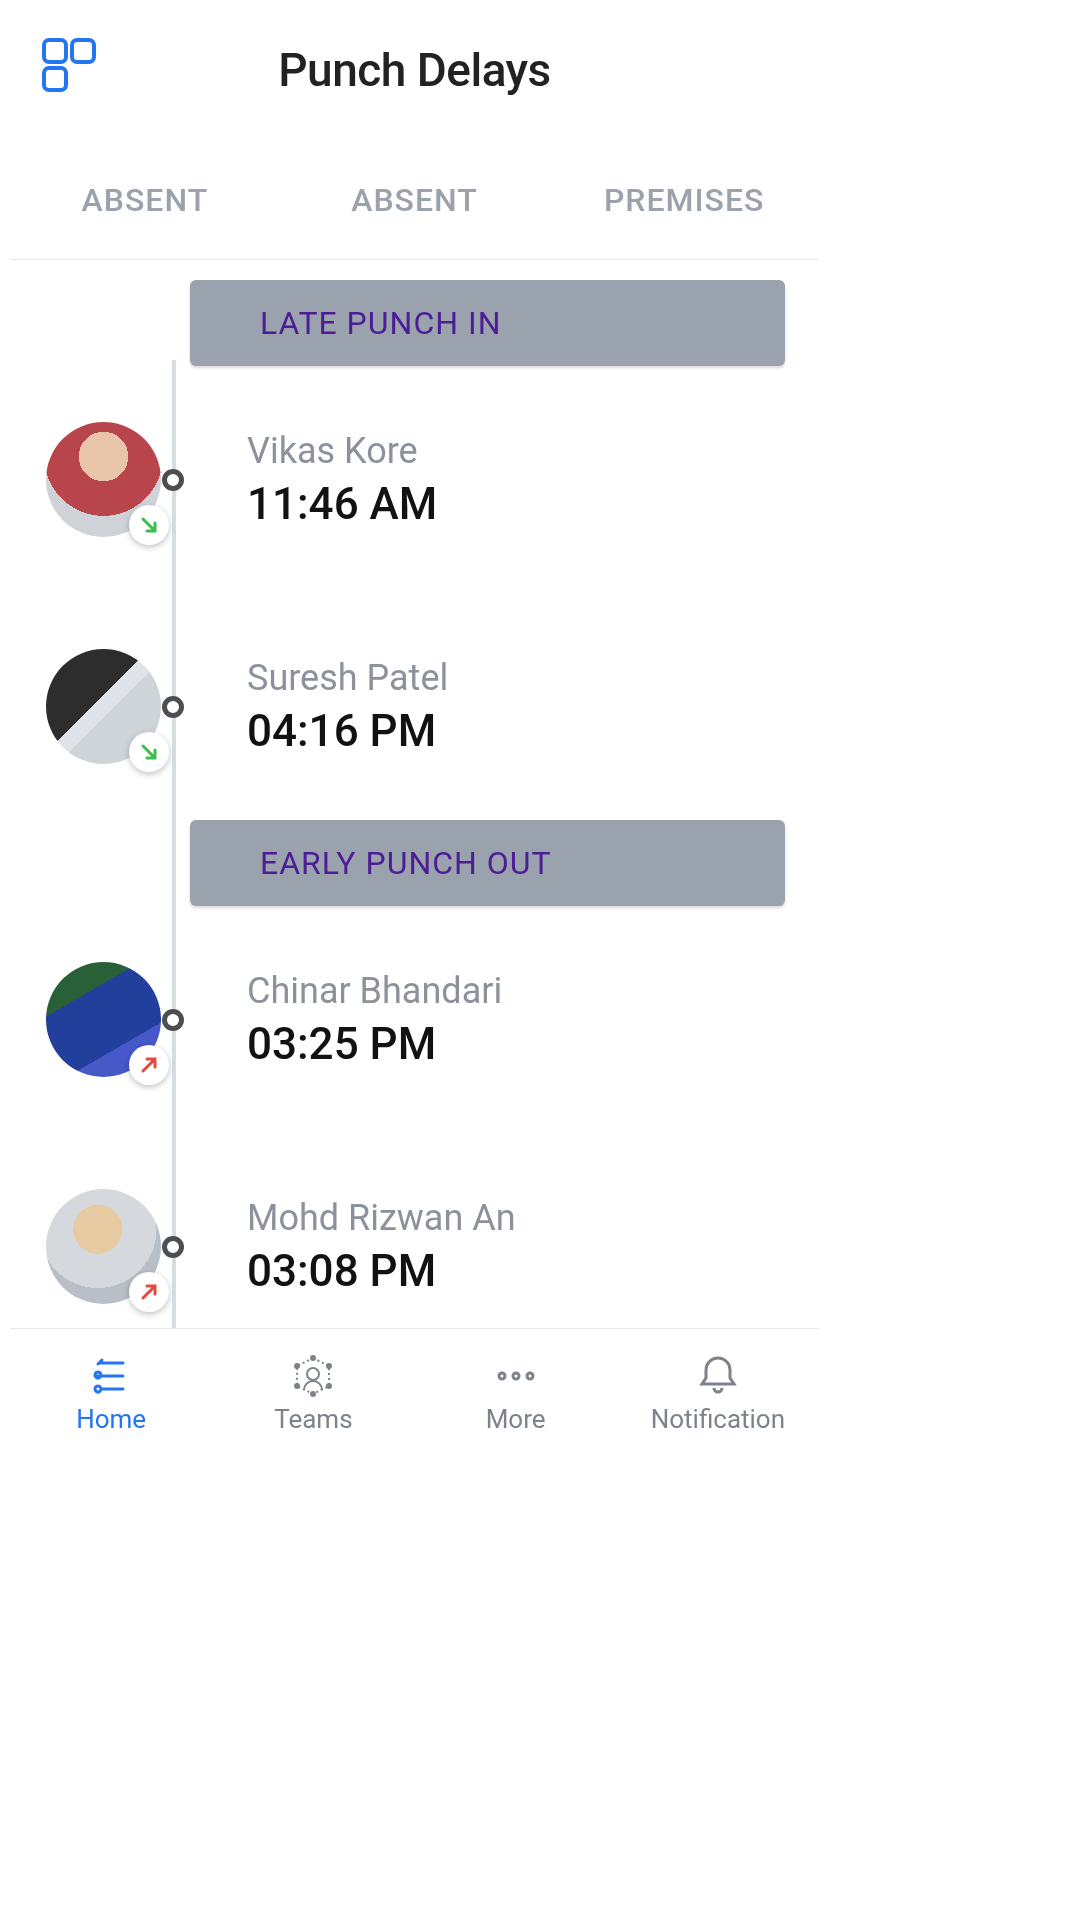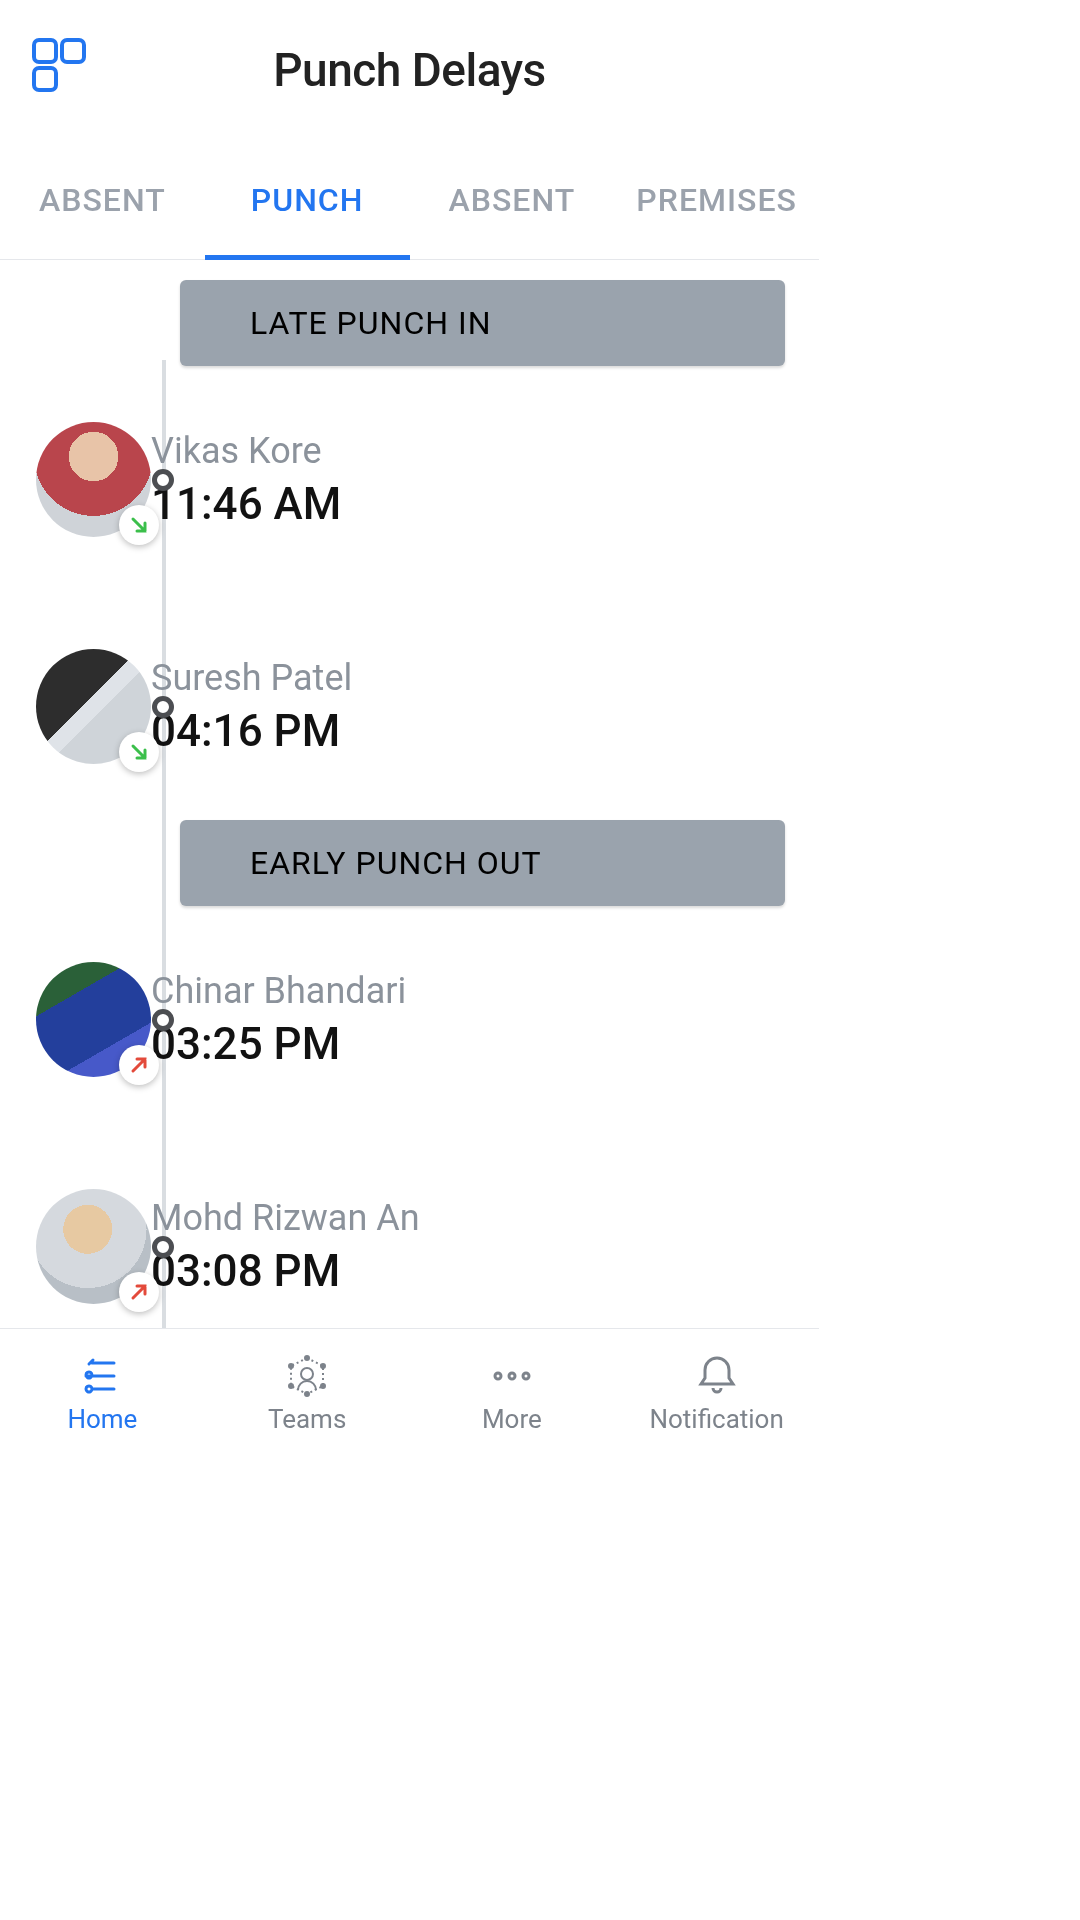--- a/index.html
+++ b/index.html
@@ -1,57 +1,57 @@
 <!DOCTYPE html>
 <html><head>
 <meta charset="utf-8">
 <style>
   * { margin: 0; padding: 0; box-sizing: border-box; -webkit-tap-highlight-color: transparent; }
   html, body { width: 819px; height: 1456px; overflow: hidden; font-family: -apple-system, BlinkMacSystemFont, "Segoe UI", Roboto, sans-serif; background: #fff; }
-  .screen { width: 819px; height: 1456px; display: flex; flex-direction: column; background: #fff; }
+  .screen { width: 819px; height: 1456px; display: flex; flex-direction: column; background: #fff; padding-left: 10px; }
 
   
   .header { height: 140px; display: flex; align-items: center; padding: 0 30px; position: relative; }
   .menu-btn { position: absolute; left: 30px; top: 36px; }
   .menu-btn svg { width: 58px; height: 58px; }
   .page-title { flex: 1; text-align: center; font-size: 46px; font-weight: 500; color: #222; letter-spacing: -0.5px; }
 
   
   .tabs { height: 120px; display: flex; border-bottom: 1px solid #e5e7eb; }
   .tab { flex: 1; display: flex; align-items: center; justify-content: center; font-size: 32px; font-weight: 500; color: #9ba2ac; letter-spacing: 1px; position: relative; }
   .tab.active { color: #2376f0; }
   .tab.active::after { content: ""; position: absolute; bottom: -1px; left: 0; right: 0; height: 5px; background: #2376f0; }
 
   
   .content { flex: 1; overflow-y: hidden; position: relative; padding-top: 20px; }
   .timeline-line { position: absolute; left: 162px; top: 100px; bottom: 0; width: 4px; background: #d9dde1; }
 
   .section-header {
     margin: 0 34px 0 180px;
     background: #9aa3ad;
-    color: #000000;
+    color: #4c1d95;
     font-size: 32px;
     font-weight: 400;
     letter-spacing: 1px;
     padding: 24px 70px;
     border-radius: 6px;
     box-shadow: 0 2px 3px rgba(0,0,0,.15);
     position: relative;
     z-index: 2;
   }
 
   .entry { display: flex; align-items: center; padding: 56px 0 56px 0; position: relative; }
   .entry .avatar-wrap { width: 115px; height: 115px; margin-left: 36px; position: relative; z-index: 2; }
   .entry .avatar { width: 115px; height: 115px; border-radius: 50%; object-fit: cover; display: block; overflow: hidden; }
   .entry .badge { position: absolute; right: -8px; bottom: -8px; width: 40px; height: 40px; border-radius: 50%; background: #fff; box-shadow: 0 2px 6px rgba(0,0,0,.25); display: flex; align-items: center; justify-content: center; }
   .entry .badge.in svg { stroke: #3bbf4b; }
   .entry .badge.out svg { stroke: #e34a3b; }
 
   .entry .dot { position: absolute; left: 152px; width: 22px; height: 22px; border-radius: 50%; border: 5px solid #4c4e52; background: #fff; z-index: 2; }
-  .entry .info { }
+  .entry .info { margin-left: 86px; }
   .entry .name { font-size: 36px; color: #8b929b; margin-bottom: 6px; }
   .entry .time { font-size: 44px; color: #121212; font-weight: 500; }
 
   
   .av1 { background: radial-gradient(circle at 50% 30%, #e8c4a8 0 25%, #b9454c 25% 60%, #cfd3d8 60% 100%); }
   .av2 { background: linear-gradient(135deg, #2d2d2d 0 45%, #dfe3e8 45% 55%, #cfd4d9 55% 100%); }
   .av3 { background: linear-gradient(150deg, #2a6038 0 30%, #233f9c 30% 70%, #4759c9 70% 100%); }
   .av4 { background: radial-gradient(circle at 45% 35%, #e7c9a2 0 25%, #d5d9de 25% 60%, #b8bfc6 60% 100%); }
 
   
@@ -71,21 +71,20 @@
         <rect x="4" y="4" width="22" height="22" rx="5" fill="none" stroke="#2376f0" stroke-width="4"></rect>
         <rect x="32" y="4" width="22" height="22" rx="5" fill="none" stroke="#2376f0" stroke-width="4"></rect>
         <rect x="4" y="32" width="22" height="22" rx="5" fill="none" stroke="#2376f0" stroke-width="4"></rect>
       </svg>
     </div>
     <div class="page-title">Punch Delays</div>
   </div>
 
   <div class="tabs">
     <div class="tab">ABSENT</div>
-    <div class="tab active">PUNCH</div>
     <div class="tab">ABSENT</div>
     <div class="tab">PREMISES</div>
   </div>
 
   <div class="content">
     <div class="timeline-line"></div>
 
     <div class="section-header">LATE PUNCH IN</div>
 
     <div class="entry">

